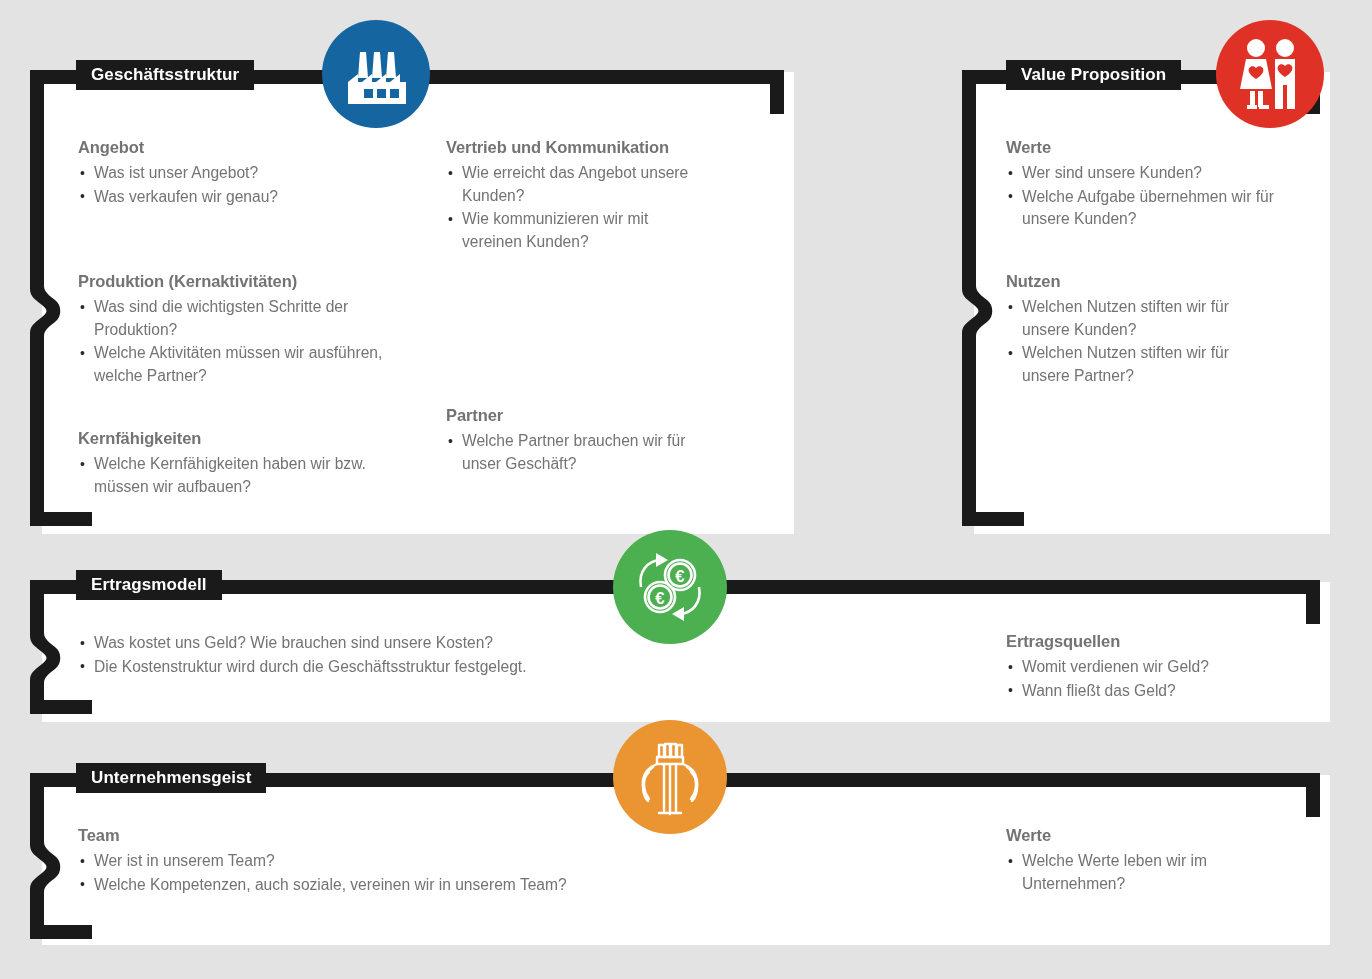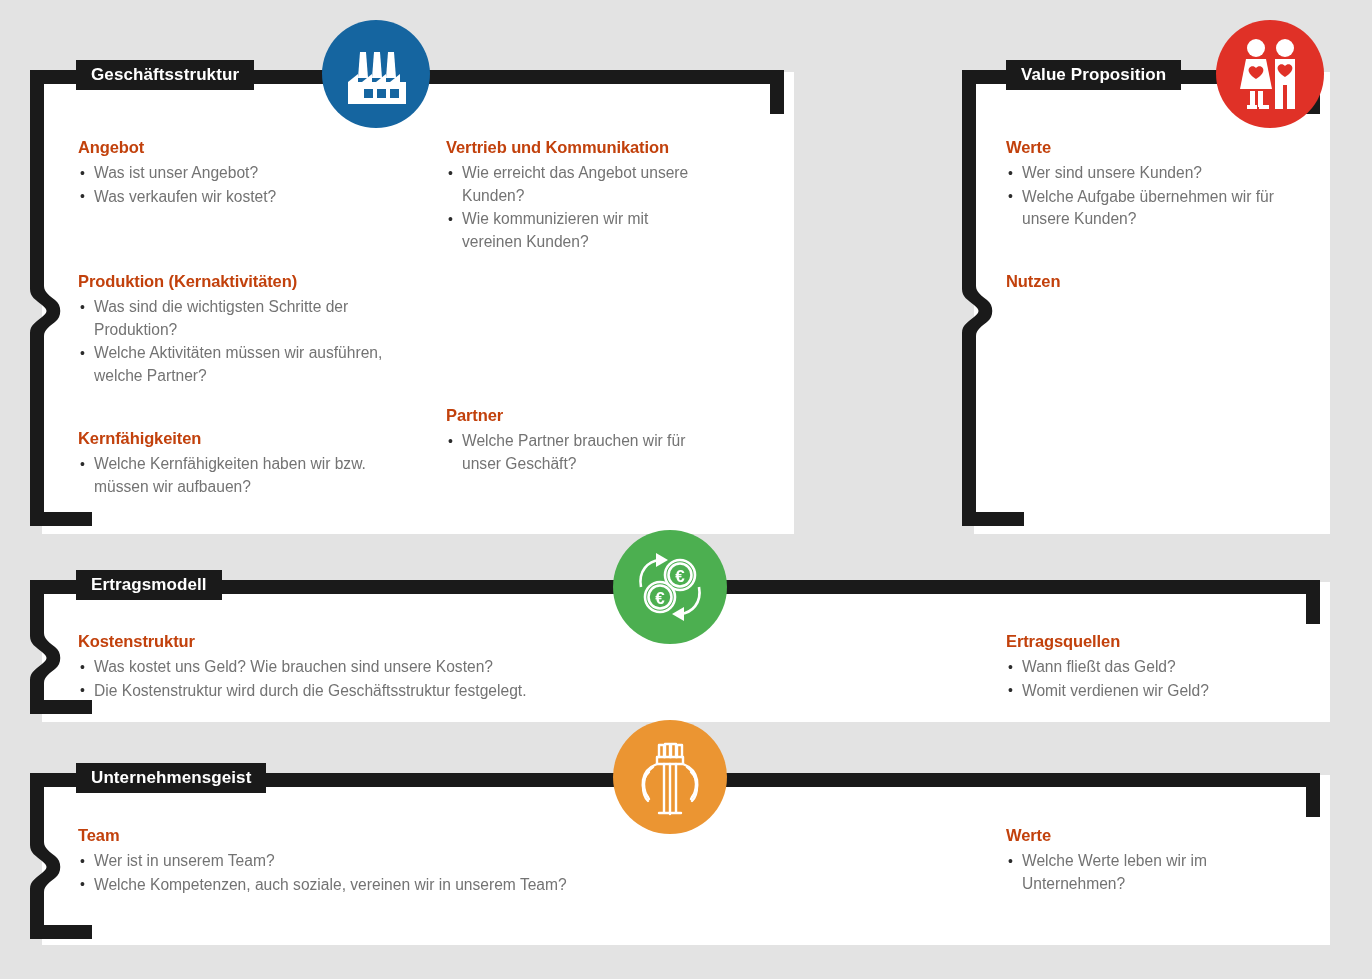--- a/index.html
+++ b/index.html
@@ -30,21 +30,21 @@
     font-size: 17px;
     white-space: nowrap;
     z-index: 6;
   }
 
   
   .block { position: absolute; }
   .block h3 {
     font-size: 16.5px;
     font-weight: bold;
-    color: #c2410c;
+    color: #737373;
     margin-bottom: 5px;
     letter-spacing: -.1px;
   }
   .block ul { list-style: none; }
   .block li {
     position: relative;
     font-size: 15.6px;
     line-height: 22.5px;
     color: #737373;
     padding-left: 16px;
@@ -109,21 +109,21 @@
       <rect x="24" y="51" width="9" height="9" fill="#1565a0"></rect>
       <rect x="37" y="51" width="9" height="9" fill="#1565a0"></rect>
       <rect x="50" y="51" width="9" height="9" fill="#1565a0"></rect>
     </svg>
   </div>
 
   <div class="block" style="left:78px; top:138px; width:330px;">
     <h3>Angebot</h3>
     <ul>
       <li>Was ist unser Angebot?</li>
-      <li>Was verkaufen wir kostet?</li>
+      <li>Was verkaufen wir genau?</li>
     </ul>
   </div>
 
   <div class="block" style="left:446px; top:138px; width:262px;">
     <h3>Vertrieb und Kommunikation</h3>
     <ul>
       <li>Wie erreicht das Angebot unsere Kunden?</li>
       <li>Wie kommunizieren wir mit vereinen Kunden?</li>
     </ul>
   </div>
@@ -194,20 +194,24 @@
   <div class="block" style="left:1006px; top:138px; width:290px;">
     <h3>Werte</h3>
     <ul>
       <li>Wer sind unsere Kunden?</li>
       <li>Welche Aufgabe übernehmen wir für unsere Kunden?</li>
     </ul>
   </div>
 
   <div class="block" style="left:1006px; top:272px; width:252px;">
     <h3>Nutzen</h3>
+    <ul>
+      <li>Welchen Nutzen stiften wir für unsere Kunden?</li>
+      <li>Welchen Nutzen stiften wir für unsere Partner?</li>
+    </ul>
   </div>
 
   <div class="panel" style="left:42px; top:582px; width:1288px; height:140px;">
   </div>
   <svg class="bracket" style="left:30px; top:574px;" width="1312" height="158" viewBox="0 0 1312 158">
     <path fill="#1a1a1a" d="
       M 0 20
       L 0 62
       C 0 70, 6 73, 12 78
       C 18 83, 18 85, 12 90
@@ -241,32 +245,31 @@
 
       <path fill="none" stroke="#ffffff" stroke-width="2.6" d="M9 38 C6 22, 16 12, 28 11"></path>
       <path fill="#ffffff" d="M24 4 l12 7 l-12 7 z"></path>
 
       <path fill="none" stroke="#ffffff" stroke-width="2.6" d="M67 38 C70 54, 60 64, 48 65"></path>
       <path fill="#ffffff" d="M52 72 l-12 -7 l12 -7 z"></path>
     </svg>
   </div>
 
   <div class="block" style="left:78px; top:632px; width:560px;">
-    <h3>Kostenstruktur</h3>
     <ul>
       <li>Was kostet uns Geld? Wie brauchen sind unsere Kosten?</li>
       <li>Die Kostenstruktur wird durch die Geschäftsstruktur festgelegt.</li>
     </ul>
   </div>
 
   <div class="block" style="left:1006px; top:632px; width:260px;">
     <h3>Ertragsquellen</h3>
     <ul>
+      <li>Womit verdienen wir Geld?</li>
       <li>Wann fließt das Geld?</li>
-      <li>Womit verdienen wir Geld?</li>
     </ul>
   </div>
 
   <div class="panel" style="left:42px; top:775px; width:1288px; height:170px;">
   </div>
   <svg class="bracket" style="left:30px; top:767px;" width="1312" height="190" viewBox="0 0 1312 190">
     <path fill="#1a1a1a" d="
       M 0 20
       L 0 78
       C 0 86, 6 89, 12 94

